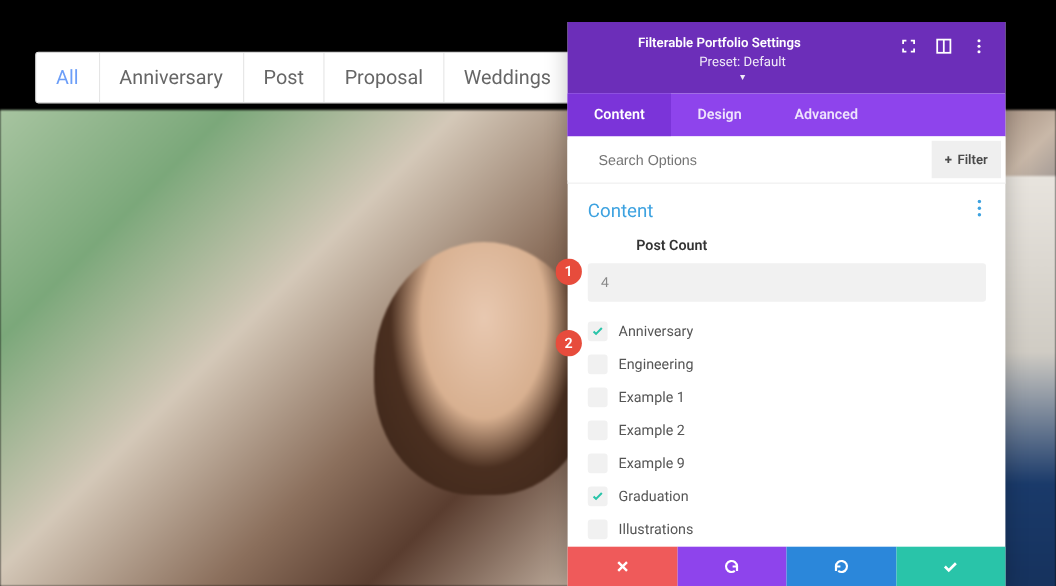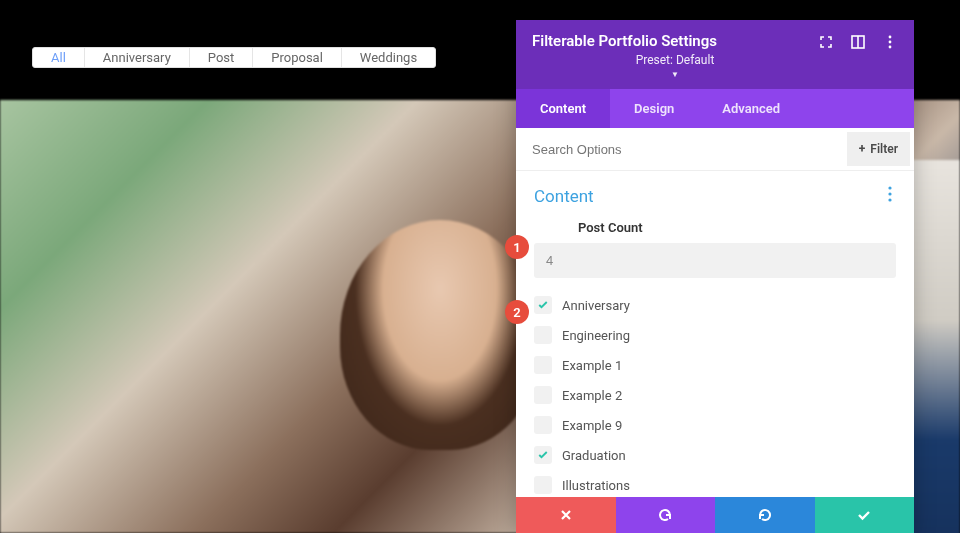--- a/index.html
+++ b/index.html
@@ -37,22 +37,22 @@
   top: 47px;
   left: 32px;
   display: flex;
   background: #fff;
   border: 1px solid #e0e0e0;
   border-radius: 3px;
   overflow: hidden;
   z-index: 5;
 }
 .filter-tabs .tab {
-  padding: 2px 18px;
-  font-size: 13px;
+  padding: 12px 18px;
+  font-size: 18px;
   color: #666;
   border-right: 1px solid #e5e5e5;
   cursor: pointer;
 }
 .filter-tabs .tab:last-child { border-right: none; }
 .filter-tabs .tab.active { color: #6c9ef8; }
 
 
 .settings-panel {
   position: absolute;
@@ -67,21 +67,21 @@
   z-index: 10;
 }
 
 
 .panel-header {
   background: #6c2eb9;
   color: #fff;
   padding: 12px 16px 10px;
 }
 .panel-header-top { display: flex; align-items: flex-start; }
-.panel-title { font-size: 15px; font-weight: 600; flex: 1; }
+.panel-title { font-size: 12px; font-weight: 600; flex: 1; margin-left: 48px; }
 .panel-preset { font-size: 12px; opacity: 0.9; margin-top: 3px; display: flex; align-items: center; gap: 3px; flex-direction: column; }
 .panel-preset .caret { font-size: 8px; }
 .header-icons { display: flex; gap: 16px; align-items: center; margin-top: 2px; }
 .header-icons .hicon { width: 16px; height: 16px; display: flex; align-items: center; justify-content: center; cursor: pointer; }
 
 
 .panel-tabs {
   background: #8e44ec;
   display: flex;
 }
@@ -100,21 +100,21 @@
 
 .search-row {
   display: flex;
   align-items: center;
   background: #fff;
   border-bottom: 1px solid #eee;
 }
 .search-input {
   flex: 1;
   border: none;
-  padding: 11px 16px;
+  padding: 11px 28px;
   font-size: 13px;
   color: #999;
   outline: none;
 }
 .filter-btn {
   background: #efefef;
   color: #4a4a4a;
   font-size: 12px;
   font-weight: 600;
   padding: 10px 12px;

